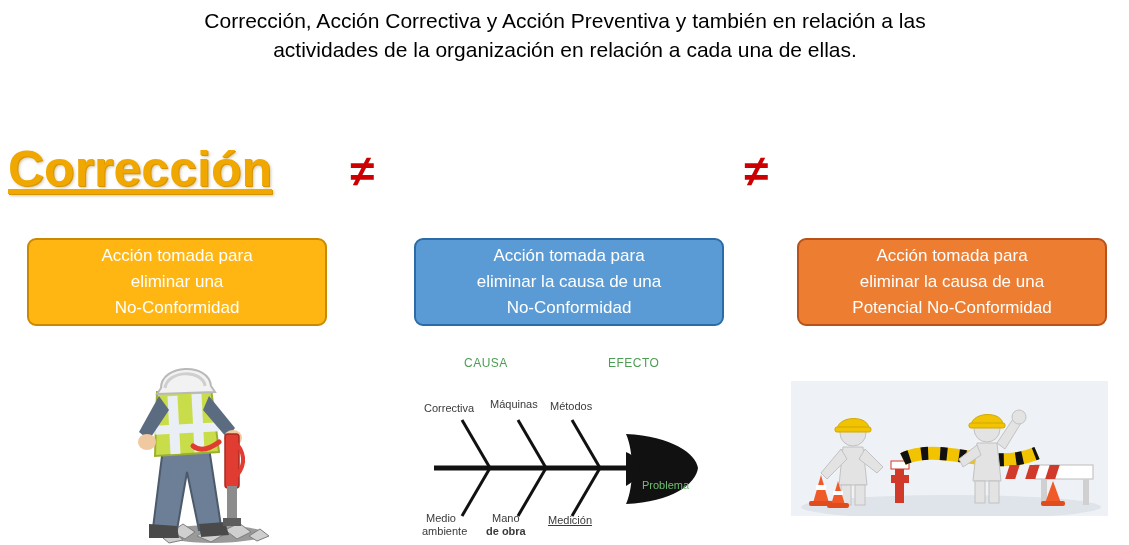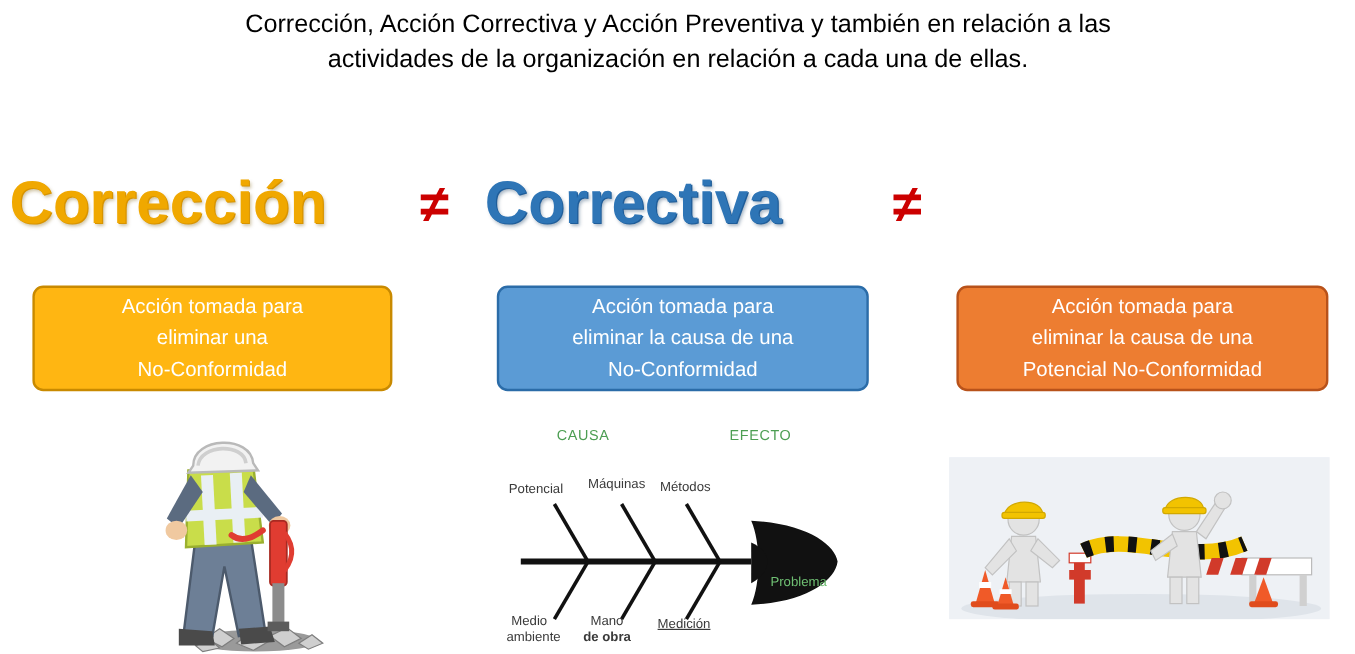--- a/index.html
+++ b/index.html
@@ -40,20 +40,21 @@
     font-size: 50px;
     font-weight: bold;
     line-height: 62px;
     white-space: nowrap;
   }
   .word-correccion {
     left: 8px;
     top: 0;
     color: #f0a800;
     text-shadow: 1px 1px 0 #d89400, 2px 2px 3px rgba(120,90,0,.35);
+    text-decoration: underline;
   }
   .word-correctiva {
     left: 404px;
     top: 0;
     color: #2e75b6;
     text-shadow: 1px 1px 0 #1f5d99, 2px 2px 3px rgba(10,50,90,.35);
   }
   .word-preventiva {
     left: 790px;
     top: 0;
@@ -156,21 +157,20 @@
 <body>
 
 <div class="intro">
   <div>Corrección, Acción Correctiva y Acción Preventiva y también en relación a las</div>
   <div>actividades de la organización en relación a cada una de ellas.</div>
 </div>
 
 <div class="headline">
   <div class="word word-correccion">Corrección</div>
   <div class="neq neq-1">≠</div>
-  <div class="word word-correctiva">Correctiva</div>
   <div class="neq neq-2">≠</div>
 </div>
 
 <div class="box box-correccion">
   <div>
     <span>Acción tomada para</span>
     <span>eliminar una</span>
     <span>No-Conformidad</span>
   </div>
 </div>
@@ -249,21 +249,21 @@
       <line x1="98" y1="160" x2="126" y2="112" stroke="#111" stroke-width="3"></line>
       <line x1="152" y1="160" x2="180" y2="112" stroke="#111" stroke-width="3"></line>
 
       <path d="M206 78 C252 80, 276 98, 278 112 C276 128, 252 146, 206 148 C214 130, 214 96, 206 78 Z" fill="#111"></path>
 
       <path d="M206 96 C224 104, 224 120, 206 130 Z" fill="#111"></path>
     </svg>
     <div class="fish-title" style="left:44px; top:0;">CAUSA</div>
     <div class="fish-title" style="left:188px; top:0;">EFECTO</div>
 
-    <div class="fish-label" style="left:4px; top:46px;">Potencial</div>
+    <div class="fish-label" style="left:4px; top:46px;">Correctiva</div>
     <div class="fish-label" style="left:70px; top:42px;">Máquinas</div>
     <div class="fish-label" style="left:130px; top:44px;">Métodos</div>
 
     <div class="fish-label" style="left:6px; top:156px;">Medio</div>
     <div class="fish-label" style="left:2px; top:169px;">ambiente</div>
     <div class="fish-label" style="left:72px; top:156px;">Mano</div>
     <div class="fish-label" style="left:66px; top:169px;font-weight:bold;">de obra</div>
     <div class="fish-label" style="left:128px; top:158px;text-decoration:underline;">Medición</div>
 
     <div class="fish-head-label" style="left:222px; top:123px;">Problema</div>

